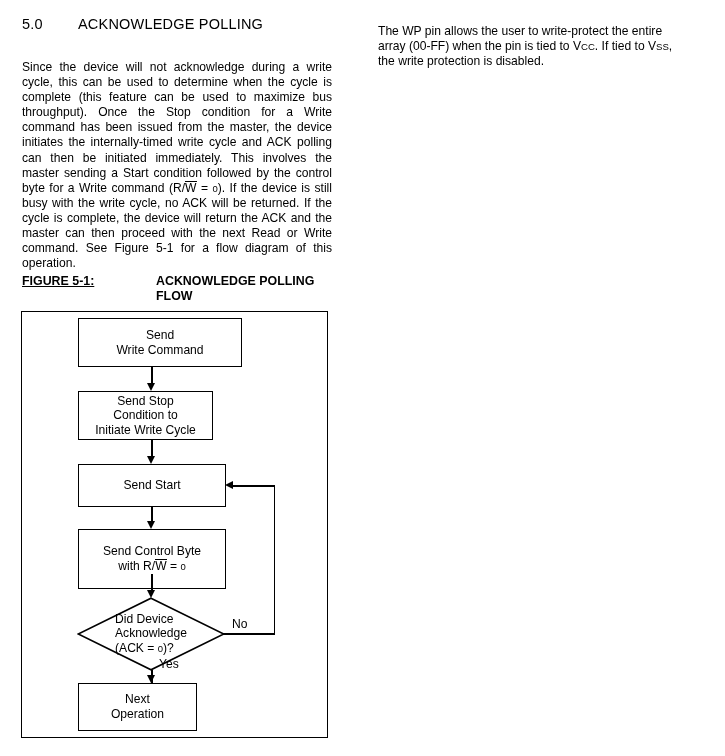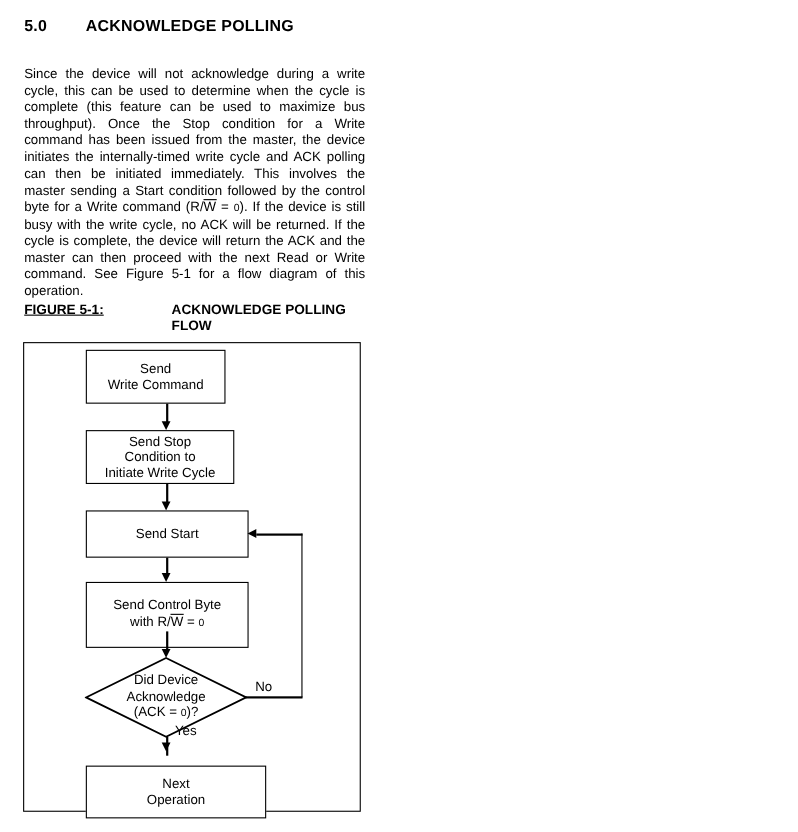--- a/index.html
+++ b/index.html
@@ -24,21 +24,21 @@
     top: 0;
     width: 310px;
   }
   .col-left  { left: 22px; }
   .col-right { left: 378px; }
 
   
   .sect-head {
     position: relative;
     font-size: 14.5px;
-    font-weight: bold;
+    font-weight: normal;
     letter-spacing: 0.2px;
     margin-top: 16px;
     height: 20px;
     white-space: nowrap;
   }
   .sect-num {
     position: absolute;
     left: 0;
     top: 0;
   }
@@ -126,21 +126,21 @@
   .diamond-shape {
     position: absolute;
     inset: 0;
   }
   .diamond-text {
     position: absolute;
     inset: 0;
     display: flex;
     align-items: center;
     justify-content: center;
-    text-align: center;
+    text-align: left;
     font-size: 12.1px;
     line-height: 14.6px;
   }
 
   
   .vline {
     position: absolute;
     width: 1.5px;
     background: #000;
   }
@@ -182,31 +182,32 @@
     <span class="sect-title">ACKNOWLEDGE POLLING</span>
   </div>
 
   <p class="body-text"><span>Since the device will not acknowledge during a write cycle, this can be used to determine when the cycle is complete (this feature can be used to maximize bus throughput). Once the Stop condition for a Write command has been issued from the master, the device initiates the internally-timed write cycle and ACK polling can then be initiated immediately. This involves the master sending a Start condition followed by the control byte for a Write command (R/</span><span class="ovl">W</span><span> = </span><span class="smallnum">0</span><span>). If the device is still busy with the write cycle, no ACK will be returned. If the cycle is complete, the device will return the ACK and the master can then proceed with the next Read or Write command. See Figure 5-1 for a flow diagram of this operation.</span></p>
 
 </div>
 
 <div class="col col-right">
 
 
+  <p class="body-text ragged"><span>The WP pin allows the user to write-protect the entire array (00-FF) when the pin is tied to V</span><span class="sc">CC</span><span>. If tied to V</span><span class="sc">SS</span><span>, the write protection is disabled.</span></p>
 
 </div>
 
 <div class="fig-caption">
   <span class="fig-label">FIGURE 5-1:</span>
   <span class="fig-title">ACKNOWLEDGE POLLING FLOW</span>
 </div>
 
 <div id="figure-frame">
 
-  <div class="node" style="left:56px; top:6px; width:127px; height:49px;">
+  <div class="node" style="left:56px; top:6px; width:164px; height:49px;">
     <span class="node-label">
       <span>Send</span><br>
       <span>Write Command</span>
     </span>
   </div>
 
   <div class="vline" style="left:129px; top:55px; height:18px;"></div>
   <div class="arrow-down" style="left:125.2px; top:71px;"></div>
 
   <div class="node" style="left:56px; top:79px; width:135px; height:49px;">
@@ -255,20 +256,20 @@
   <div class="hline" style="left:201px; top:321px; width:52px;"></div>
   <div class="vline" style="left:251.5px; top:173px; height:149px;"></div>
   <div class="hline" style="left:211px; top:173px; width:42px;"></div>
   <div class="arrow-left" style="left:203px; top:169.2px;"></div>
   <span class="branch-label" style="left:210px; top:305px;">No</span>
 
   <div class="vline" style="left:129px; top:358px; height:17px;"></div>
   <div class="arrow-down" style="left:125.2px; top:363px;"></div>
   <span class="branch-label" style="left:137px; top:345px;">Yes</span>
 
-  <div class="node" style="left:56px; top:371px; width:164px; height:48px;margin-top:13px;">
+  <div class="node" style="left:56px; top:371px; width:119px; height:48px;">
     <span class="node-label">
       <span>Next</span><br>
       <span>Operation</span>
     </span>
   </div>
 
 </div>
 
 </body></html>

